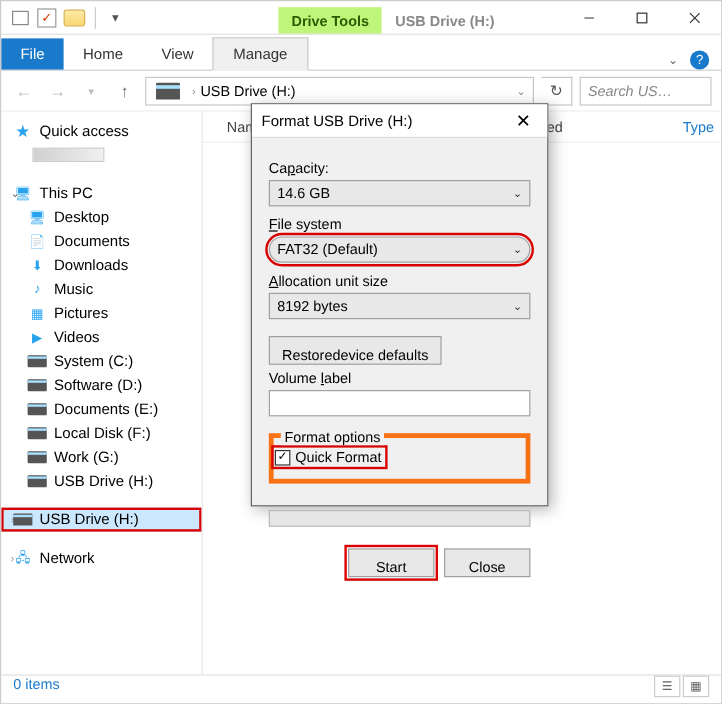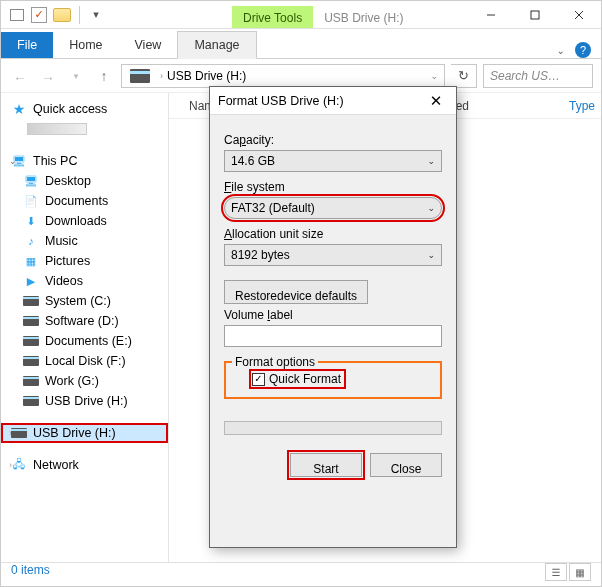--- a/index.html
+++ b/index.html
@@ -4,21 +4,21 @@
 <style>
   * { box-sizing: border-box; margin: 0; padding: 0; font-family: "Segoe UI", Tahoma, sans-serif; }
   body { background: #fff; width: 602px; height: 587px; overflow: hidden; position: relative; border: 1px solid #ccc; }
 
   
   .titlebar { height: 28px; display: flex; align-items: stretch; border-bottom: 1px solid #e0e0e0; }
   .qat { display: flex; align-items: center; gap: 6px; padding: 0 8px; }
   .qat .qicon { width: 16px; height: 16px; display: flex; align-items: center; justify-content: center; font-size: 11px; }
   .qat .folder-ico { width: 18px; height: 14px; background: linear-gradient(#ffe9a6,#f7d774); border:1px solid #d9b24a; border-radius:2px; }
   .qat .divider { width:1px; height:18px; background:#ccc; margin:0 2px;}
-  .title-tabs { display:flex; align-items:flex-end; flex:1; padding-left:120px; }
+  .title-tabs { display:flex; align-items:flex-end; flex:1; padding-left:120px;font-weight:bold; }
   .title-tab { padding:4px 10px 3px; font-size:12px; border:1px solid transparent; border-bottom:none; color:#555;}
   .title-tab.drive { background:#bef67a; color:#2b5d00; }
   .title-tab.name { color:#888; }
   .win-controls { display:flex; }
   .win-btn { width:44px; display:flex; align-items:center; justify-content:center; font-size:11px; color:#444; }
   .win-btn svg { width:10px; height:10px; }
 
   
   .ribbon { height:30px; display:flex; align-items:flex-end; border-bottom:1px solid #d0d0d0; }
   .ribbon .tab { padding:6px 16px 6px; font-size:12.5px; color:#333; cursor:default;}
@@ -60,33 +60,33 @@
   .content { flex:1; position:relative; }
   .col-headers { height:26px; display:flex; align-items:center; border-bottom:1px solid #eee; font-size:12px; color:#444; padding-left:14px; gap:88px;}
   .col-headers span { padding:0 6px;}
 
   
   .status { height:24px; border-top:1px solid #e0e0e0; display:flex; align-items:flex-start; padding:0 10px; font-size:12px; color:#1979ca; justify-content:space-between;}
   .status .view-toggles { display:flex; gap:2px;}
   .status .vt { width:22px; height:18px; border:1px solid #ccc; display:flex; align-items:center; justify-content:center; font-size:10px; color:#666;}
 
   
-  .dialog { position:absolute; left:208px; top:85px; width:248px; height:462px; background:#f0f0f0; border:1px solid #646464; box-shadow:3px 3px 12px rgba(0,0,0,.3); z-index:10; font-size:12px;}
+  .dialog { position:absolute; left:208px; top:85px; width:248px; height:336px; background:#f0f0f0; border:1px solid #646464; box-shadow:3px 3px 12px rgba(0,0,0,.3); z-index:10; font-size:12px;}
   .dlg-title { height:28px; background:#fff; display:flex; align-items:center; padding:0 8px; border-bottom:1px solid #ddd;}
   .dlg-title .txt { flex:1; font-size:12.5px;}
   .dlg-close { width:24px; text-align:center; font-size:15px; cursor:default;}
   .dlg-body { padding:10px 14px 0; }
   .dlg-label { font-size:12px; margin-top:8px; margin-bottom:3px;}
   .dlg-label .ul { text-decoration:underline;}
   .dlg-select { width:100%; height:22px; border:1px solid #a0a0a0; background:#e8e8e8; padding:0 6px; display:flex; align-items:center; justify-content:space-between; font-size:12px;}
   .dlg-select .arrow { font-size:9px; color:#333;}
   .dlg-select.hl { outline:2px solid #d80000; outline-offset:1px;border-radius:11px;}
   .dlg-btn { height:24px; border:1px solid #a0a0a0; background:#e8e8e8; padding:0 10px; display:inline-flex; align-items:flex-end; font-size:12px; cursor:default;}
   .dlg-input { width:100%; height:22px; border:1px solid #a0a0a0; background:#fff;}
-  .fieldset { border:2px solid #f97316; padding:8px 25px 10px; margin-top:6px; position:relative;}
+  .fieldset { border:4px solid #f97316; padding:8px 0 10px; margin-top:6px; position:relative;}
   .fieldset .legend { position:absolute; top:-8px; left:6px; background:#f0f0f0; padding:0 3px; font-size:12px;}
   .chk-row { display:flex; align-items:center; gap:4px;}
   .chk { width:13px; height:13px; border:1px solid #333; background:#fff; display:flex; align-items:center; justify-content:center; font-size:10px; line-height:1;}
   .chk-row.hl { outline:2px solid #d80000; padding:1px 3px 1px 1px; width:fit-content;}
   .progress { width:100%; height:14px; border:1px solid #b8b8b8; background:#e6e6e6; margin-top:22px;}
   .dlg-footer { display:flex; gap:8px; justify-content:flex-end; margin-top:18px;}
   .dlg-footer .dlg-btn { width:72px; justify-content:center;}
   .dlg-footer .dlg-btn.hl { outline:2px solid #d80000; outline-offset:1px;}
 </style>
 </head>

